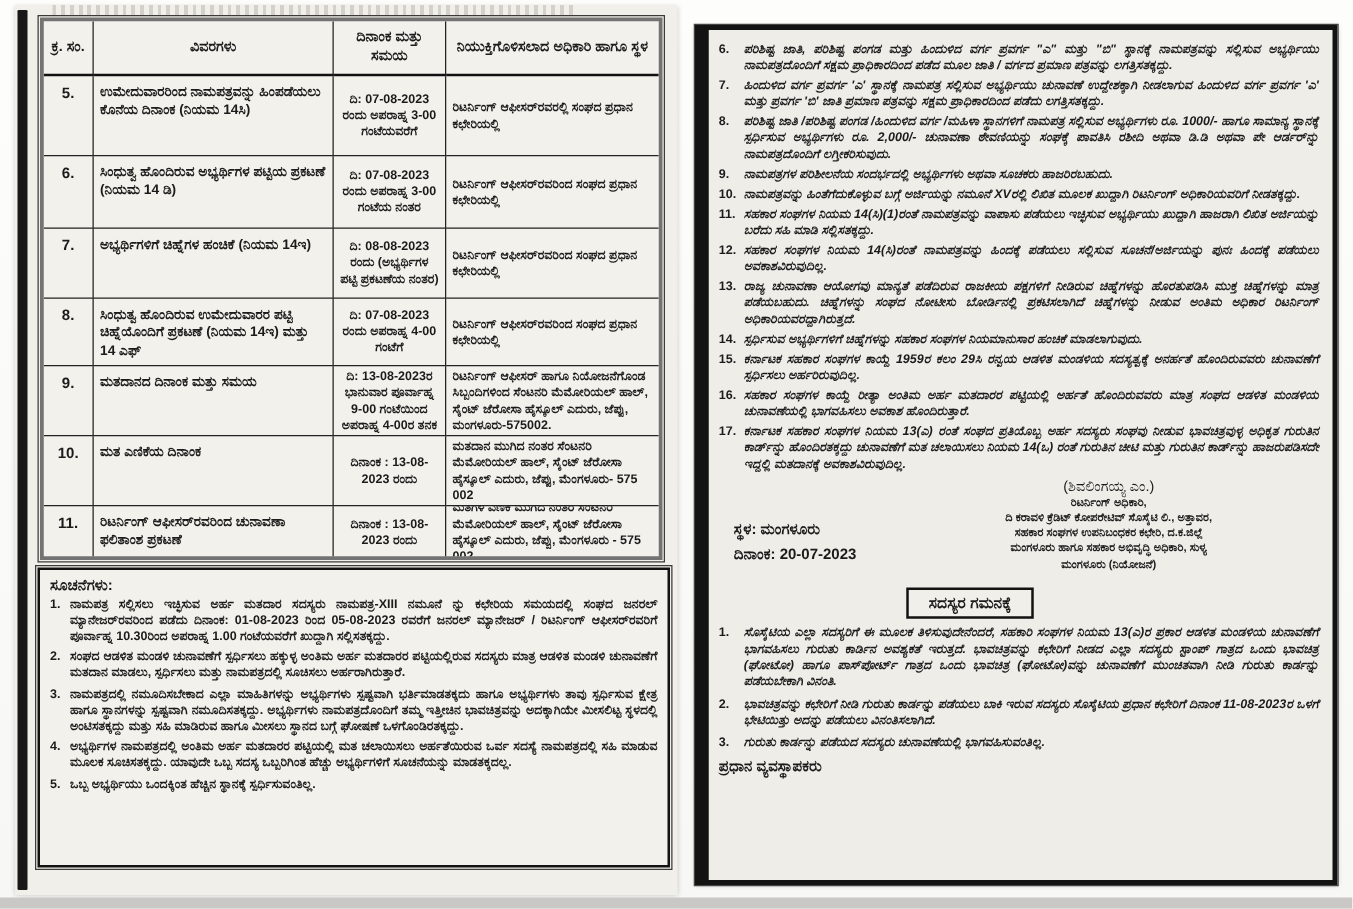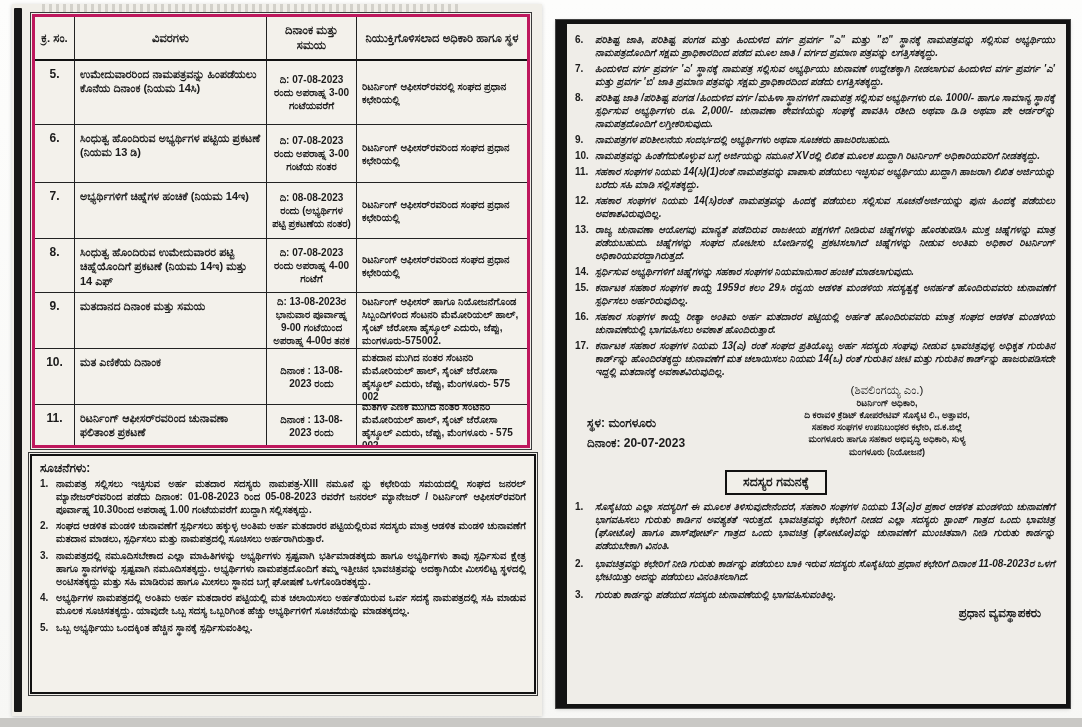--- a/index.html
+++ b/index.html
@@ -8,21 +8,21 @@
   .canvas { position:relative; width:1082px; height:727px; background:linear-gradient(#fdfdfc,#f7f7f5); }
 
   
   .page { position:absolute; box-shadow:0 1px 4px rgba(0,0,0,.18); }
   .page-left { left:12px; top:4px; width:530px; height:712px; background:#f1efe9; }
   .edge-left { position:absolute; left:2px; top:4px; width:8px; height:704px; background:#181818; border-radius:1px; }
   .bleed { position:absolute; left:30px; top:0px; width:420px; height:8px; opacity:.35;
            background:repeating-linear-gradient(90deg,#9a9890 0 3px,transparent 3px 7px); }
 
   .tbl { position:absolute; left:20px; top:10px; width:498px; height:434px;
-         border:3px solid #be185d; outline:1px solid #3a3a3a; outline-offset:1px;
+         border:3px solid #737373; outline:1px solid #3a3a3a; outline-offset:1px;
          display:grid; grid-template-columns:40px 192px 90px auto;
          grid-template-rows:44px 64px 58px 56px 54px 56px 56px 42px;
          background:#f3f1eb; overflow:hidden; }
   .row { display:contents; }
   .cell { border-right:1px solid #222; border-bottom:1px solid #222; padding:4px 5px; overflow:hidden; }
   .cell:nth-child(4n) { border-right:none; }
   .th { font-weight:bold; font-size:11.5px; display:flex; align-items:center; justify-content:center;
         text-align:center; line-height:1.3; border-bottom:2px solid #111; }
   .no  { font-weight:bold; font-size:12px; text-align:center; padding-top:6px; }
   .det { font-weight:bold; font-size:11px; line-height:1.3; padding-top:6px; }
@@ -50,21 +50,21 @@
   .sig-block { position:absolute; right:18px; top:0; width:300px; text-align:center; }
   .sig-line { font-weight:bold; font-size:11px; }
   .sig-name { font-weight:normal; font-size:11.5px; margin-top:2px; }
   .sig-role { font-weight:600; font-size:9px; line-height:1.35; }
   .place-date { position:absolute; left:12px; top:34px; }
   .place-line { font-weight:bold; font-size:12px; margin-bottom:6px; }
   .attn-title-wrap { position:absolute; left:150px; top:88px; }
   .attn-title { display:inline-block; border:2px solid #121212; padding:3px 16px; font-weight:bold; font-size:12.5px; background:#f1efe9; }
 
   .attn-item { display:flex; font-size:10px; font-weight:600; line-height:1.3; margin-bottom:5px; text-align:justify; }
-  .footer-right { text-align:right; font-weight:bold; font-size:12px; padding-right:14px; margin-top:2px; }
+  .footer-right { text-align:left; font-weight:bold; font-size:12px; padding-right:14px; margin-top:2px; }
 
   .bottom-strip { position:absolute; left:0; bottom:0; width:1082px; height:9px; background:#c9c8c5; }
 </style>
 </head>
 <body>
 
 <div class="canvas">
 
   <div class="page page-left">
     <div class="edge-left"></div>
@@ -78,21 +78,21 @@
         <div class="cell th">ನಿಯುಕ್ತಿಗೊಳಿಸಲಾದ ಅಧಿಕಾರಿ ಹಾಗೂ ಸ್ಥಳ</div>
       </div>
       <div class="row">
         <div class="cell no">5.</div>
         <div class="cell det">ಉಮೇದುವಾರರಿಂದ ನಾಮಪತ್ರವನ್ನು ಹಿಂಪಡೆಯಲು ಕೊನೆಯ ದಿನಾಂಕ (ನಿಯಮ 14ಸಿ)</div>
         <div class="cell dt">ದಿ: 07-08-2023 ರಂದು ಅಪರಾಹ್ನ 3-00 ಗಂಟೆಯವರೆಗೆ</div>
         <div class="cell off">ರಿಟರ್ನಿಂಗ್ ಆಫೀಸರ್‌ರವರಲ್ಲಿ ಸಂಘದ ಪ್ರಧಾನ ಕಛೇರಿಯಲ್ಲಿ</div>
       </div>
       <div class="row">
         <div class="cell no">6.</div>
-        <div class="cell det">ಸಿಂಧುತ್ವ ಹೊಂದಿರುವ ಅಭ್ಯರ್ಥಿಗಳ ಪಟ್ಟಿಯ ಪ್ರಕಟಣೆ (ನಿಯಮ 13 ಡಿ)</div>
+        <div class="cell det">ಸಿಂಧುತ್ವ ಹೊಂದಿರುವ ಅಭ್ಯರ್ಥಿಗಳ ಪಟ್ಟಿಯ ಪ್ರಕಟಣೆ (ನಿಯಮ 14 ಡಿ)</div>
         <div class="cell dt">ದಿ: 07-08-2023 ರಂದು ಅಪರಾಹ್ನ 3-00 ಗಂಟೆಯ ನಂತರ</div>
         <div class="cell off">ರಿಟರ್ನಿಂಗ್ ಆಫೀಸರ್‌ರವರಿಂದ ಸಂಘದ ಪ್ರಧಾನ ಕಛೇರಿಯಲ್ಲಿ</div>
       </div>
       <div class="row">
         <div class="cell no">7.</div>
         <div class="cell det">ಅಭ್ಯರ್ಥಿಗಳಿಗೆ ಚಿಹ್ನೆಗಳ ಹಂಚಿಕೆ (ನಿಯಮ 14ಇ)</div>
         <div class="cell dt">ದಿ: 08-08-2023 ರಂದು (ಅಭ್ಯರ್ಥಿಗಳ ಪಟ್ಟಿ ಪ್ರಕಟಣೆಯ ನಂತರ)</div>
         <div class="cell off">ರಿಟರ್ನಿಂಗ್ ಆಫೀಸರ್‌ರವರಿಂದ ಸಂಘದ ಪ್ರಧಾನ ಕಛೇರಿಯಲ್ಲಿ</div>
       </div>
       <div class="row">

